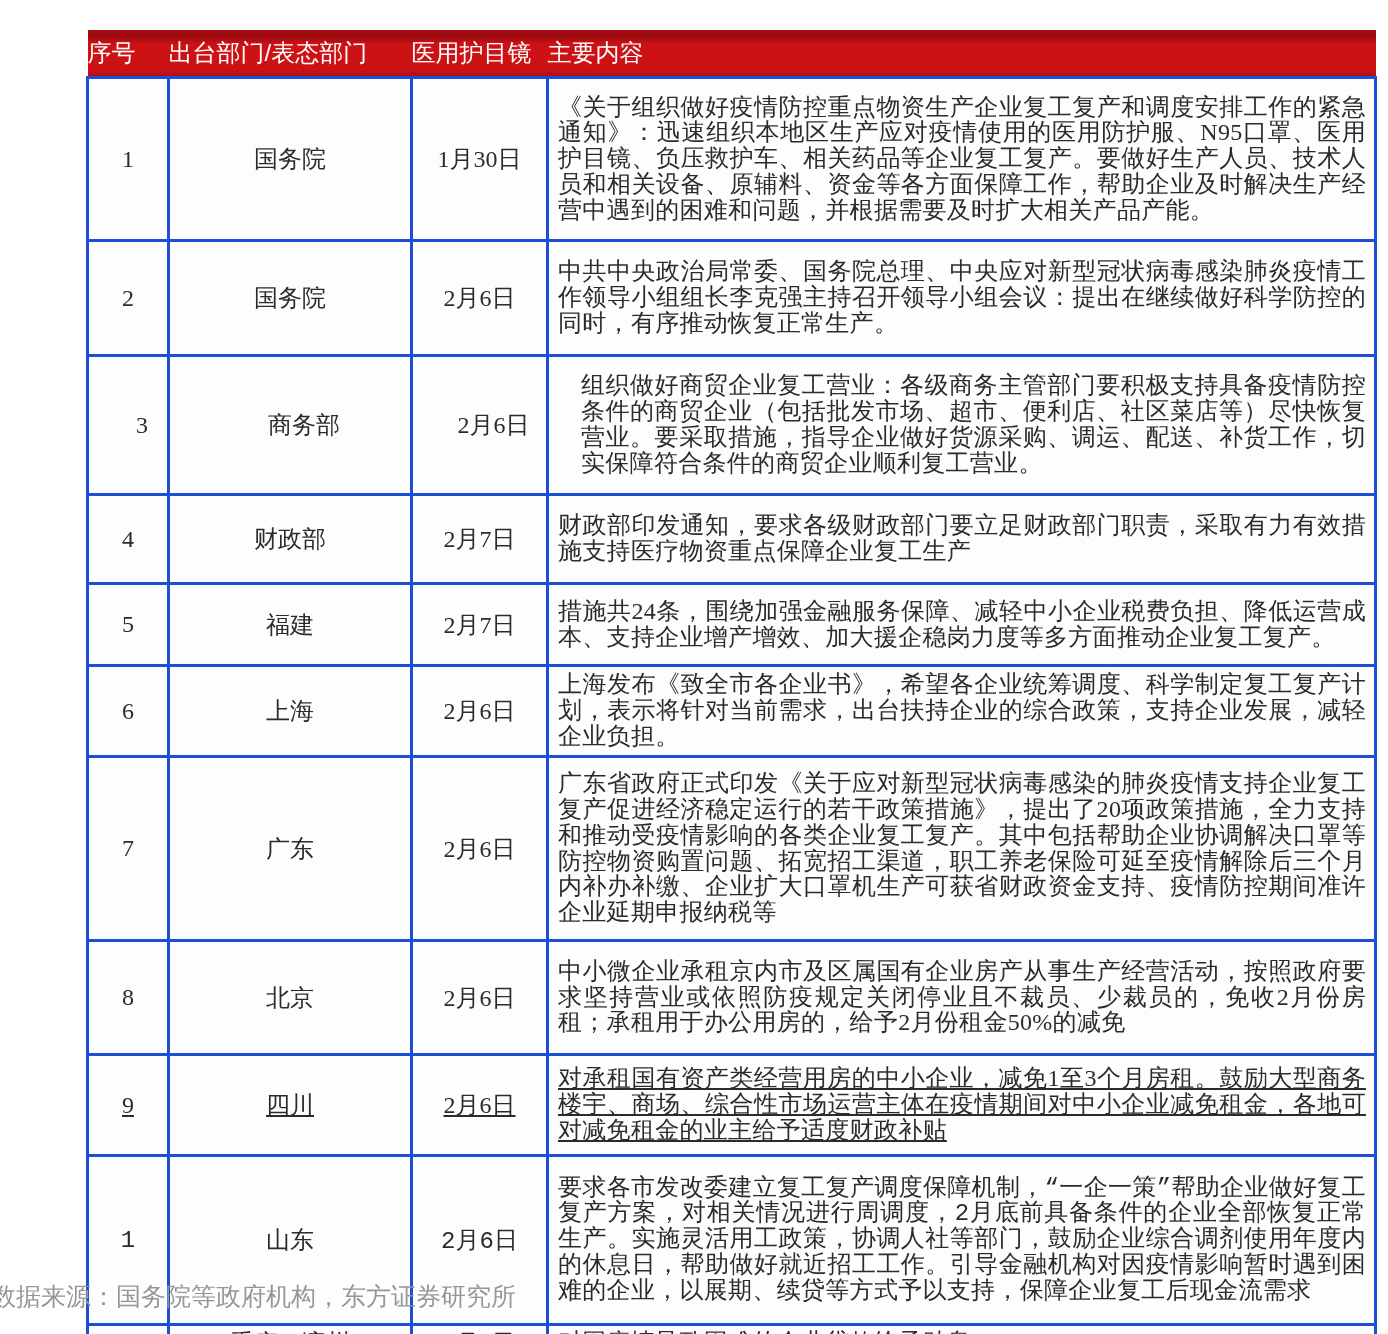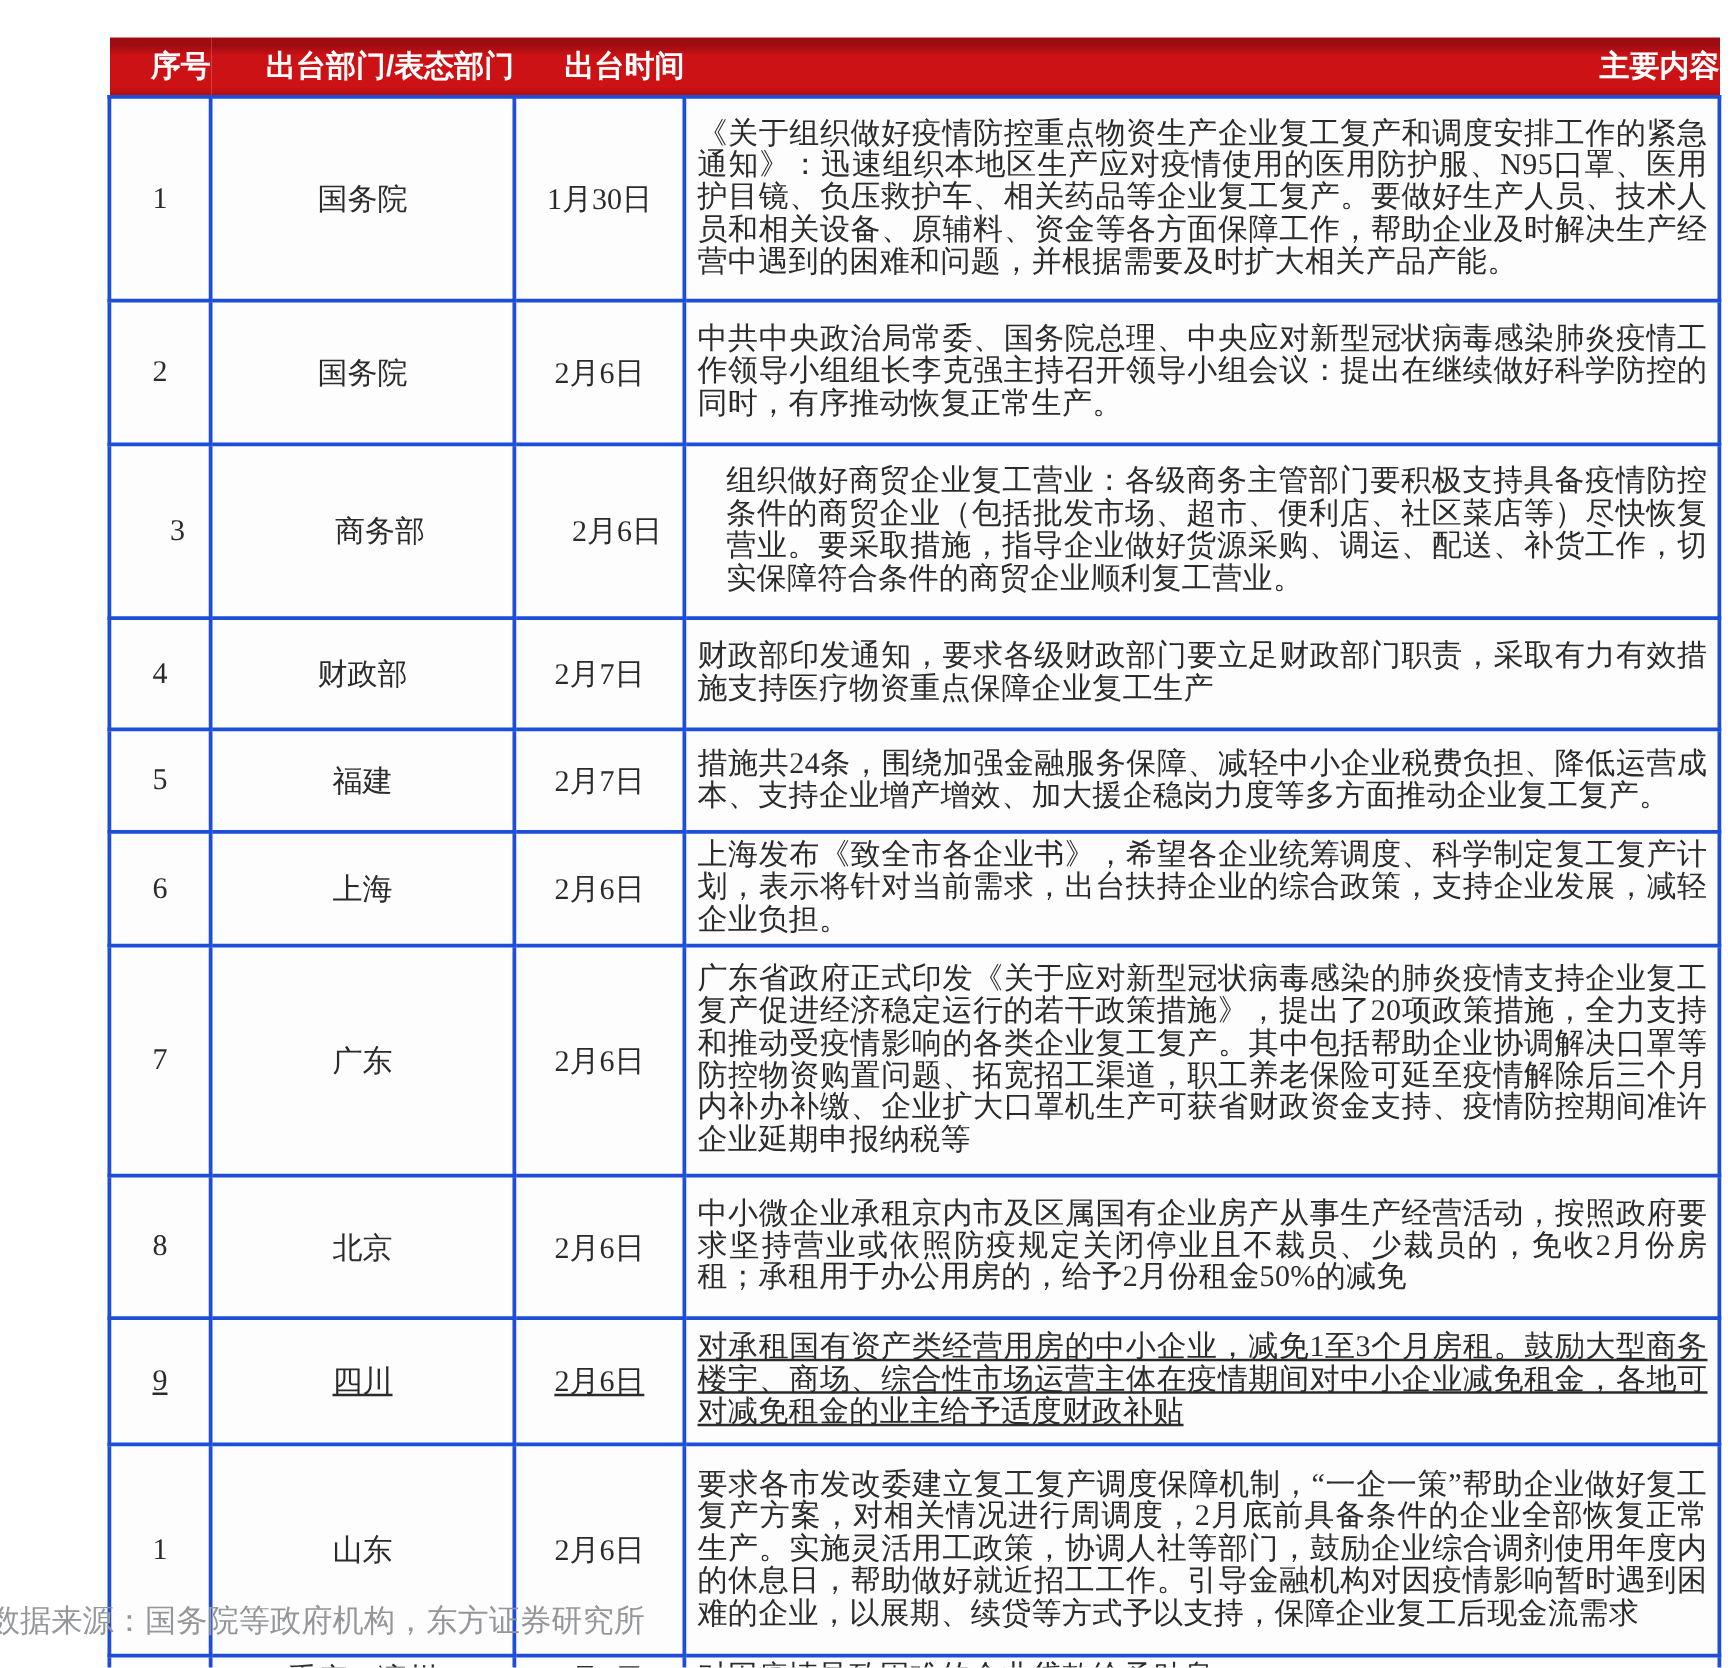--- a/index.html
+++ b/index.html
@@ -20,23 +20,23 @@
   }
   col.c-no{width:81px;}
   col.c-dept{width:243px;}
   col.c-date{width:136px;}
   col.c-content{width:828px;}
   thead th{
     height:46px;
     background:linear-gradient(180deg,#9e0c10 0%,#9e0c10 14%,#cd1216 32%,#cd1216 86%,#b30e12 100%);
     color:#ffffff;
     font-family:"Liberation Sans","DejaVu Sans",sans-serif;
-    font-weight:bold;
+    font-weight:normal;
     font-size:24px;
-    text-align:right;
+    text-align:left;
     padding:0;
     border:none;
   }
   tbody td{
     border:3px solid #1d4ed8;
     vertical-align:middle;
     font-size:24px;
     background:#fdfdfd;
   }
   td.center{text-align:center;padding:0 4px;}
@@ -49,21 +49,21 @@
   
   tbody tr:nth-child(1) td{height:154px;}
   tbody tr:nth-child(2) td{height:106px;margin-left:44px;}
   tbody tr:nth-child(3) td{height:130px;padding-left:32px;}
   tbody tr:nth-child(4) td{height:80px;}
   tbody tr:nth-child(5) td{height:73px;}
   tbody tr:nth-child(6) td{height:82px;margin-top:20px;}
   tbody tr:nth-child(7) td{height:175px;}
   tbody tr:nth-child(8) td{height:105px;}
   tbody tr:nth-child(9) td{height:92px;text-decoration:underline;}
-  tbody tr:nth-child(10) td{height:160px;}
+  tbody tr:nth-child(10) td{height:160px;font-family:Liberation Mono, monospace;}
   tbody tr:nth-child(11) td{height:28px;overflow:hidden;}
   .source{
     position:absolute;
     left:-9px;
     top:1280px;
     font-family:"Liberation Sans","DejaVu Sans",sans-serif;
     font-size:25px;
     color:#94969a;
     white-space:nowrap;
   }
@@ -76,21 +76,21 @@
     <colgroup>
       <col class="c-no">
         <col class="c-dept">
         <col class="c-date">
         <col class="c-content">
     </colgroup>
     <thead>
       <tr>
         <th>序号</th>
         <th>出台部门/表态部门</th>
-        <th>出台时间</th>
+        <th>医用护目镜</th>
         <th>主要内容</th>
       </tr>
     </thead>
     <tbody>
       <tr>
         <td class="center">1</td>
         <td class="center">国务院</td>
         <td class="center">1月30日</td>
         <td class="content">《关于组织做好疫情防控重点物资生产企业复工复产和调度安排工作的紧急通知》：迅速组织本地区生产应对疫情使用的医用防护服、N95口罩、医用护目镜、负压救护车、相关药品等企业复工复产。要做好生产人员、技术人员和相关设备、原辅料、资金等各方面保障工作，帮助企业及时解决生产经营中遇到的困难和问题，并根据需要及时扩大相关产品产能。</td>
       </tr>

